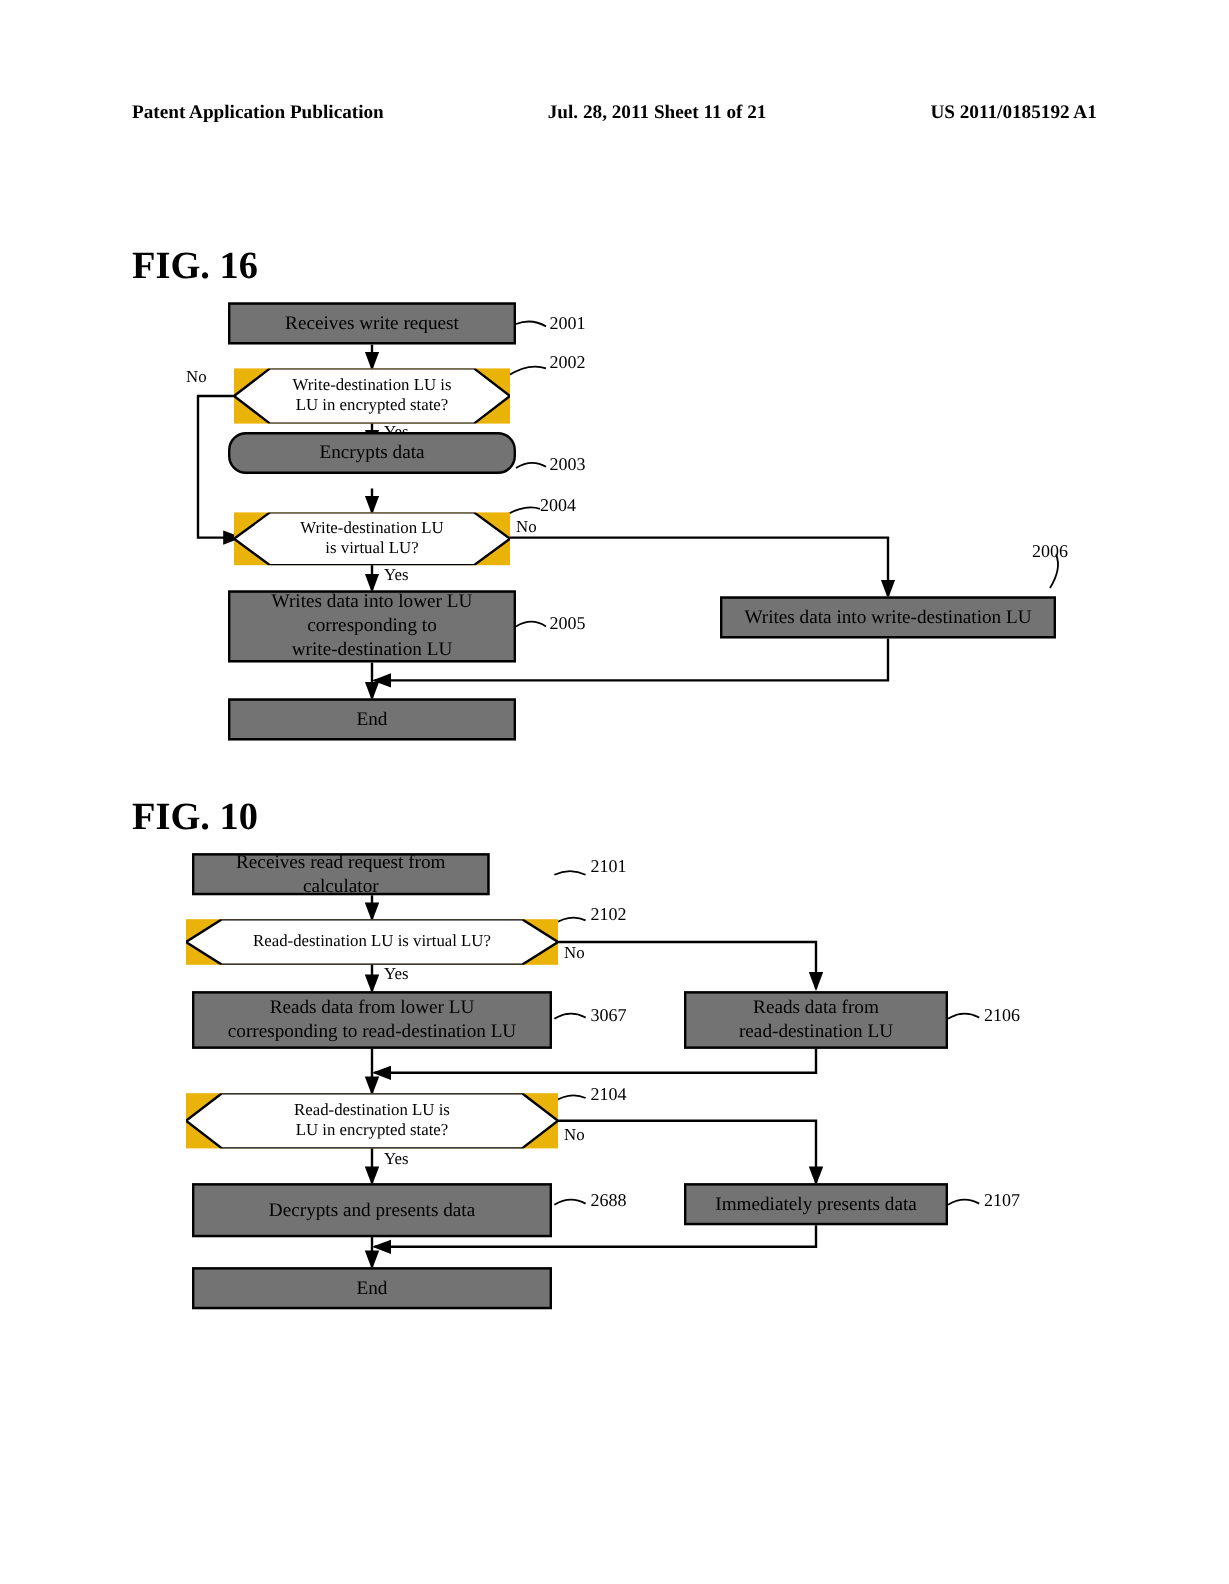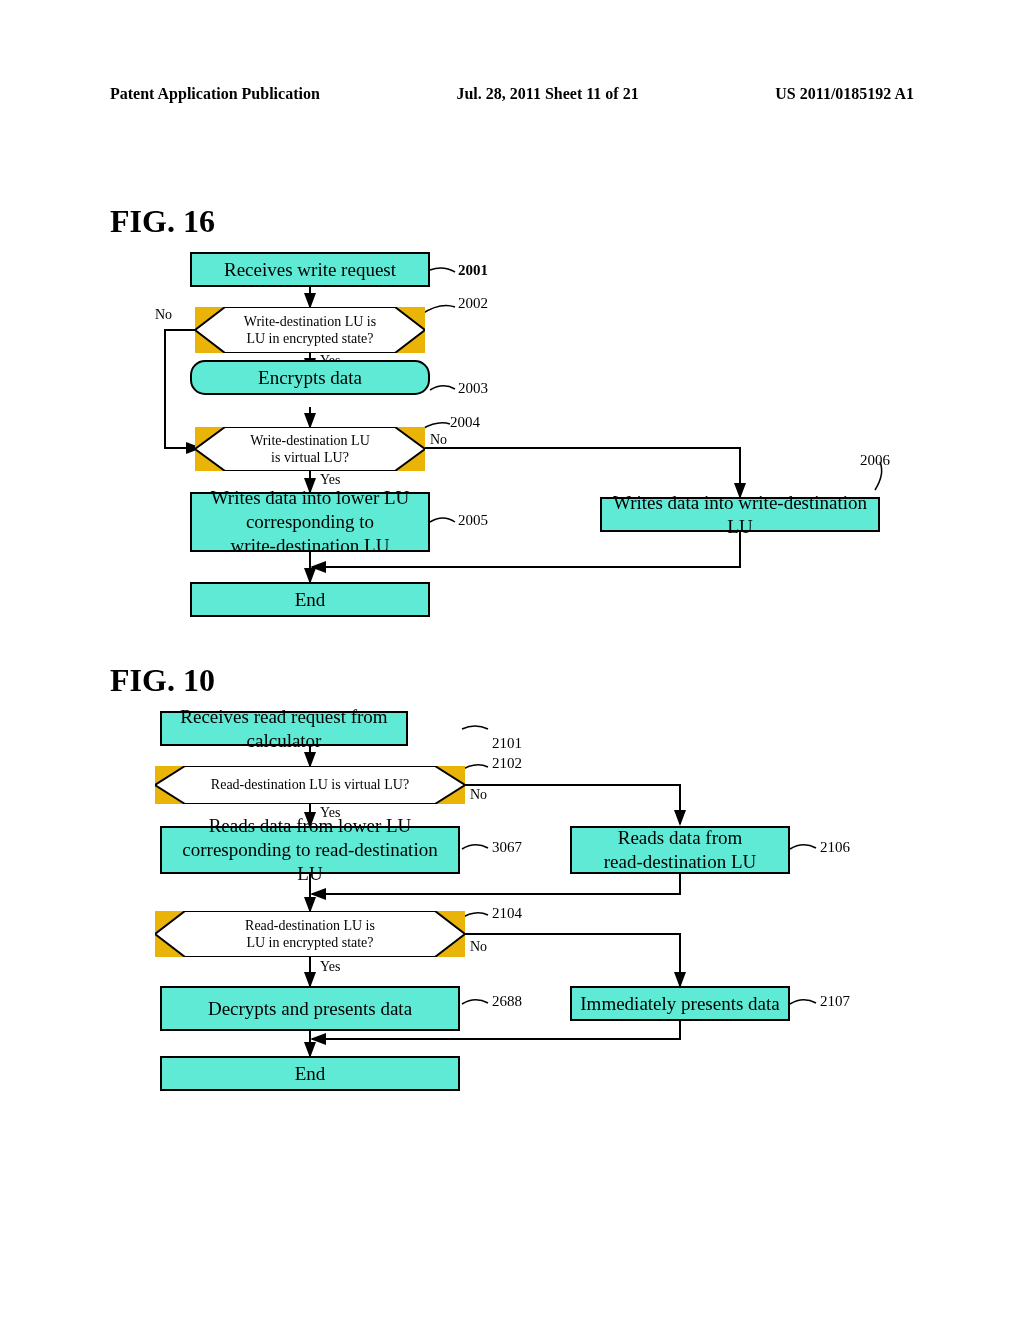--- a/index.html
+++ b/index.html
@@ -27,27 +27,27 @@
     margin-bottom: 12px;
     margin-top: 30px;
   }
   .flowchart {
     position: relative;
     margin-left: 30px;
   }
   .node {
     position: absolute;
     border: 2px solid black;
-    background: #5eead4;
+    background: #737373;
     display: flex;
     align-items: center;
     justify-content: center;
     text-align: center;
     padding: 6px 8px;
-    font-size: 19px;
+    font-size: 16px;
     line-height: 1.25;
     box-sizing: border-box;
   }
   .decision {
     position: absolute;
     background: #eab308;
     display: flex;
     align-items: center;
     justify-content: center;
     text-align: center;
@@ -123,21 +123,21 @@
       <path d="M290,138 Q303,130 315,137" fill="none" stroke="black" stroke-width="1.5"></path>
 
       <path d="M282,177 Q298,168 310,172" fill="none" stroke="black" stroke-width="1.5"></path>
 
       <path d="M290,270 Q303,262 315,270" fill="none" stroke="black" stroke-width="1.5"></path>
 
       <path d="M735,238 Q745,222 740,210" fill="none" stroke="black" stroke-width="1.5"></path>
     </svg>
 
     <div class="node" style="left:50px; top:0px; width:240px; height:35px;">Receives write request</div>
-    <div class="ref" style="left:318px; top:10px;font-weight:bold;">2001</div>
+    <div class="ref" style="left:318px; top:10px;">2001</div>
 
     <div class="decision" style="left:55px; top:55px; width:230px; height:46px;">
       <svg width="230" height="46">
           <polygon points="0,23 30,0 200,0 230,23 200,46 30,46" fill="white" stroke="black" stroke-width="2"></polygon>
         </svg>
       <div class="dtext" style="white-space:pre-line;">Write-destination LU is
 LU in encrypted state?</div>
     </div>
     <div class="ref" style="left:318px; top:43px;">2002</div>
     <div class="edge-label" style="left:15px; top:55px;">No</div>
@@ -199,21 +199,21 @@
       <path d="M322,18 Q335,12 348,18" fill="none" stroke="black" stroke-width="1.5"></path>
       <path d="M320,60 Q335,50 348,56" fill="none" stroke="black" stroke-width="1.5"></path>
       <path d="M322,138 Q335,130 348,137" fill="none" stroke="black" stroke-width="1.5"></path>
       <path d="M320,208 Q335,198 348,204" fill="none" stroke="black" stroke-width="1.5"></path>
       <path d="M322,293 Q335,285 348,292" fill="none" stroke="black" stroke-width="1.5"></path>
       <path d="M650,138 Q663,130 676,137" fill="none" stroke="black" stroke-width="1.5"></path>
       <path d="M650,293 Q663,285 676,292" fill="none" stroke="black" stroke-width="1.5"></path>
     </svg>
 
     <div class="node" style="left:20px; top:0px; width:248px; height:35px;">Receives read request from calculator</div>
-    <div class="ref" style="left:352px; top:24px;">2101</div>
+    <div class="ref" style="left:352px; top:4px;">2101</div>
 
     <div class="decision" style="left:15px; top:55px; width:310px; height:38px;">
       <svg width="310" height="38">
           <polygon points="0,19 30,0 280,0 310,19 280,38 30,38" fill="white" stroke="black" stroke-width="2"></polygon>
         </svg>
       <div class="dtext">Read-destination LU is virtual LU?</div>
     </div>
     <div class="ref" style="left:352px; top:44px;">2102</div>
     <div class="edge-label" style="left:330px; top:76px;">No</div>
     <div class="edge-label" style="left:180px; top:94px;">Yes</div>

